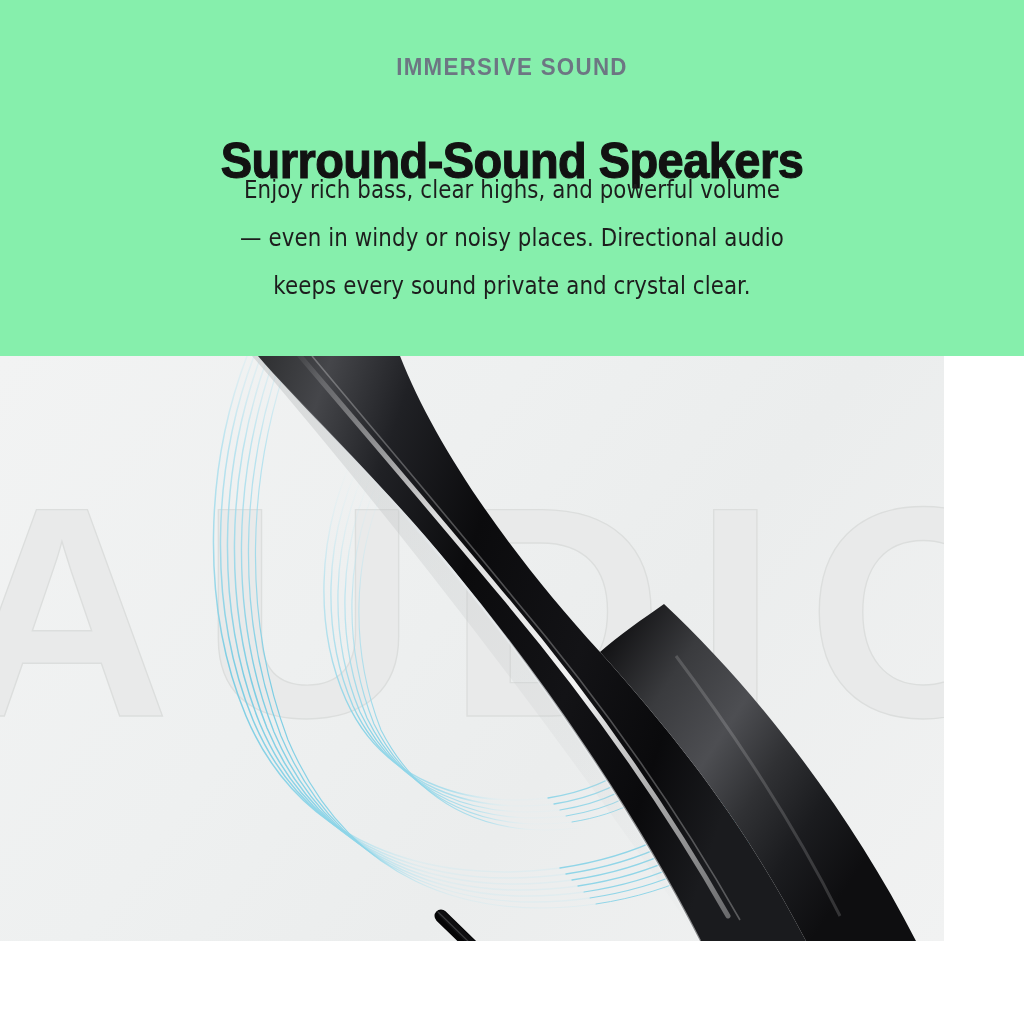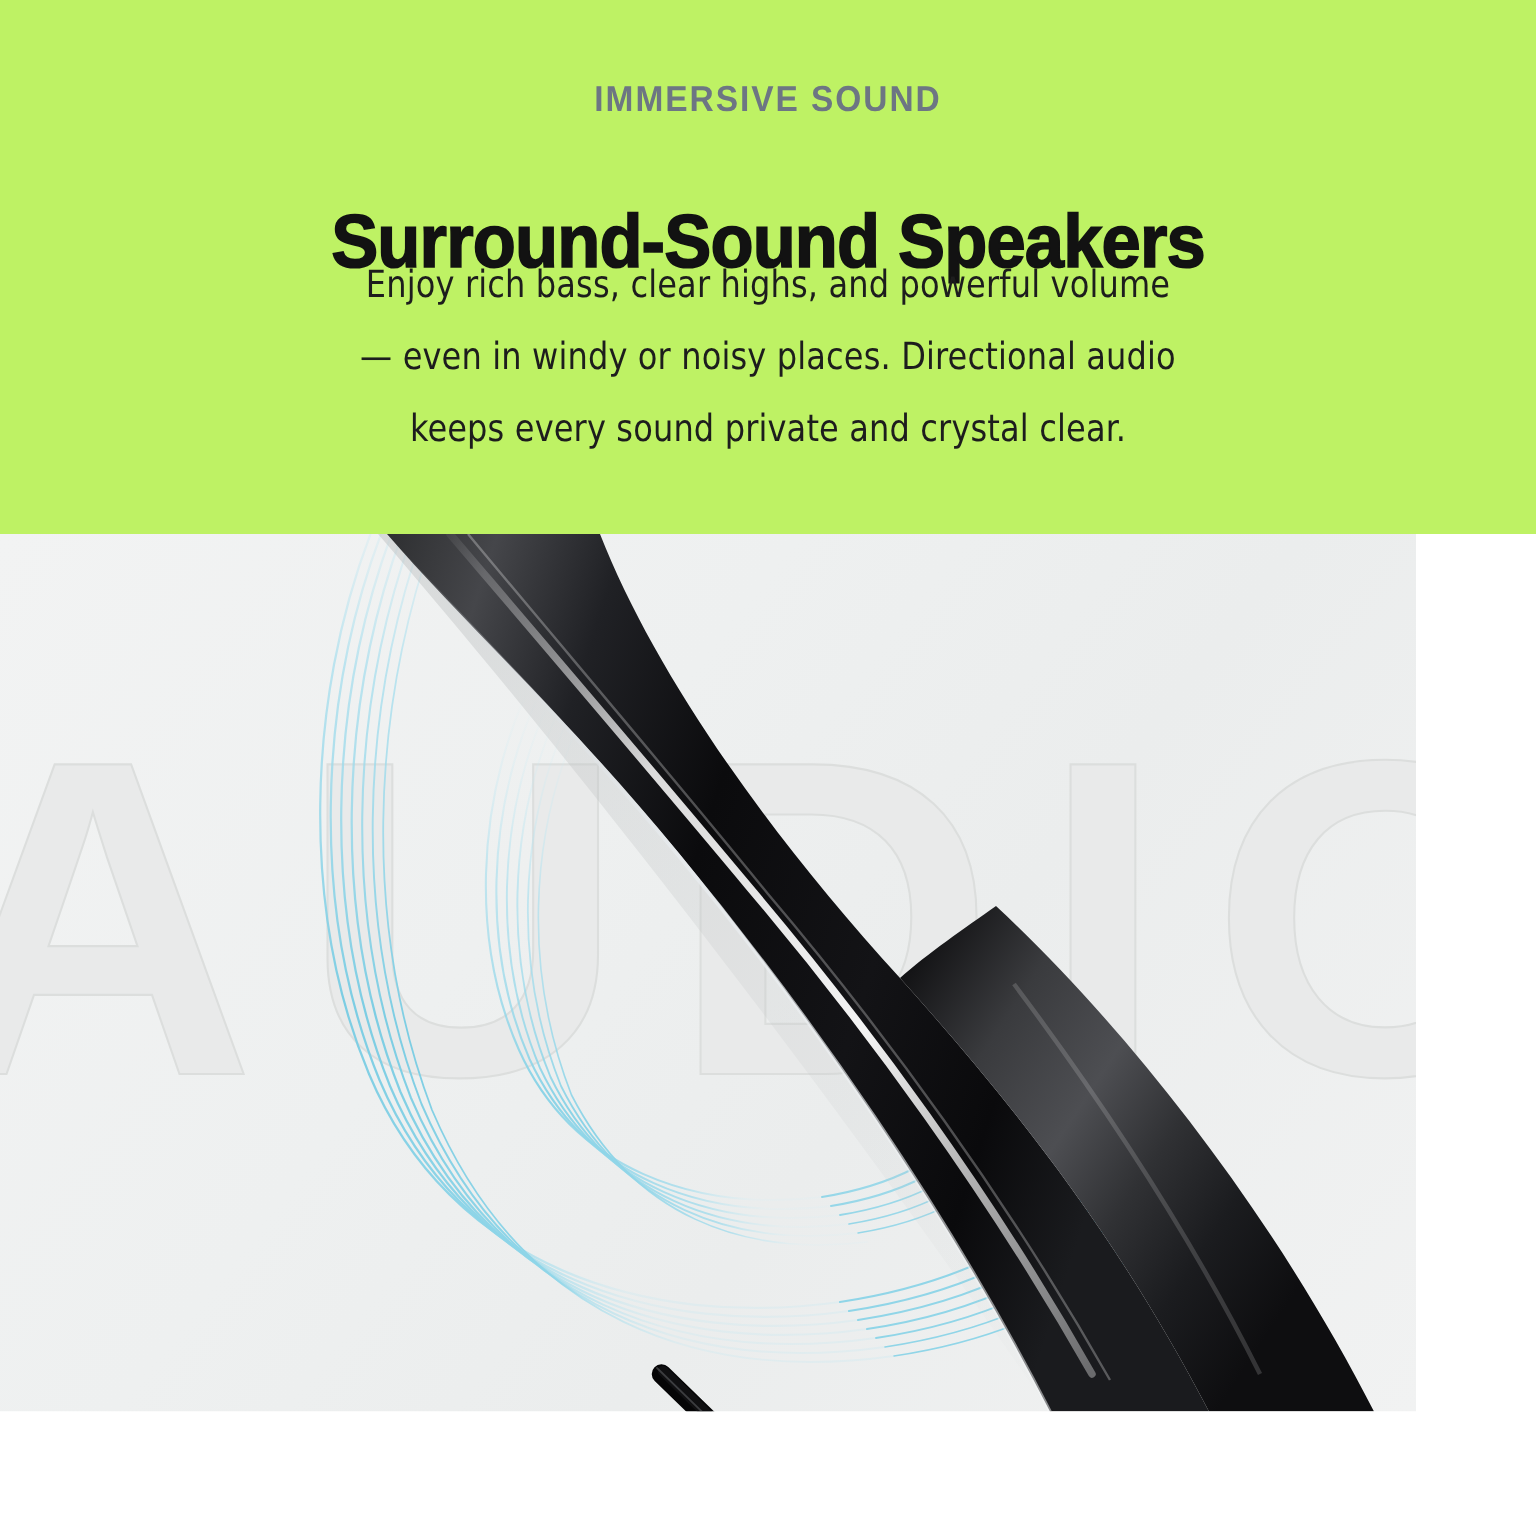--- a/index.html
+++ b/index.html
@@ -24,21 +24,21 @@
     flex-direction: column;
   }
 
   
   .text-block {
     position: absolute;
     left: 0;
     top: 0;
     width: 1024px;
     height: 356px;
-    background: #bef264;
+    background: #86efac;
     text-align: center;
   }
 
   .eyebrow {
     position: absolute;
     left: 0;
     right: 0;
     top: 52px;
     font-family: "Liberation Sans Narrow", "Liberation Sans", sans-serif;
     font-size: 24px;

